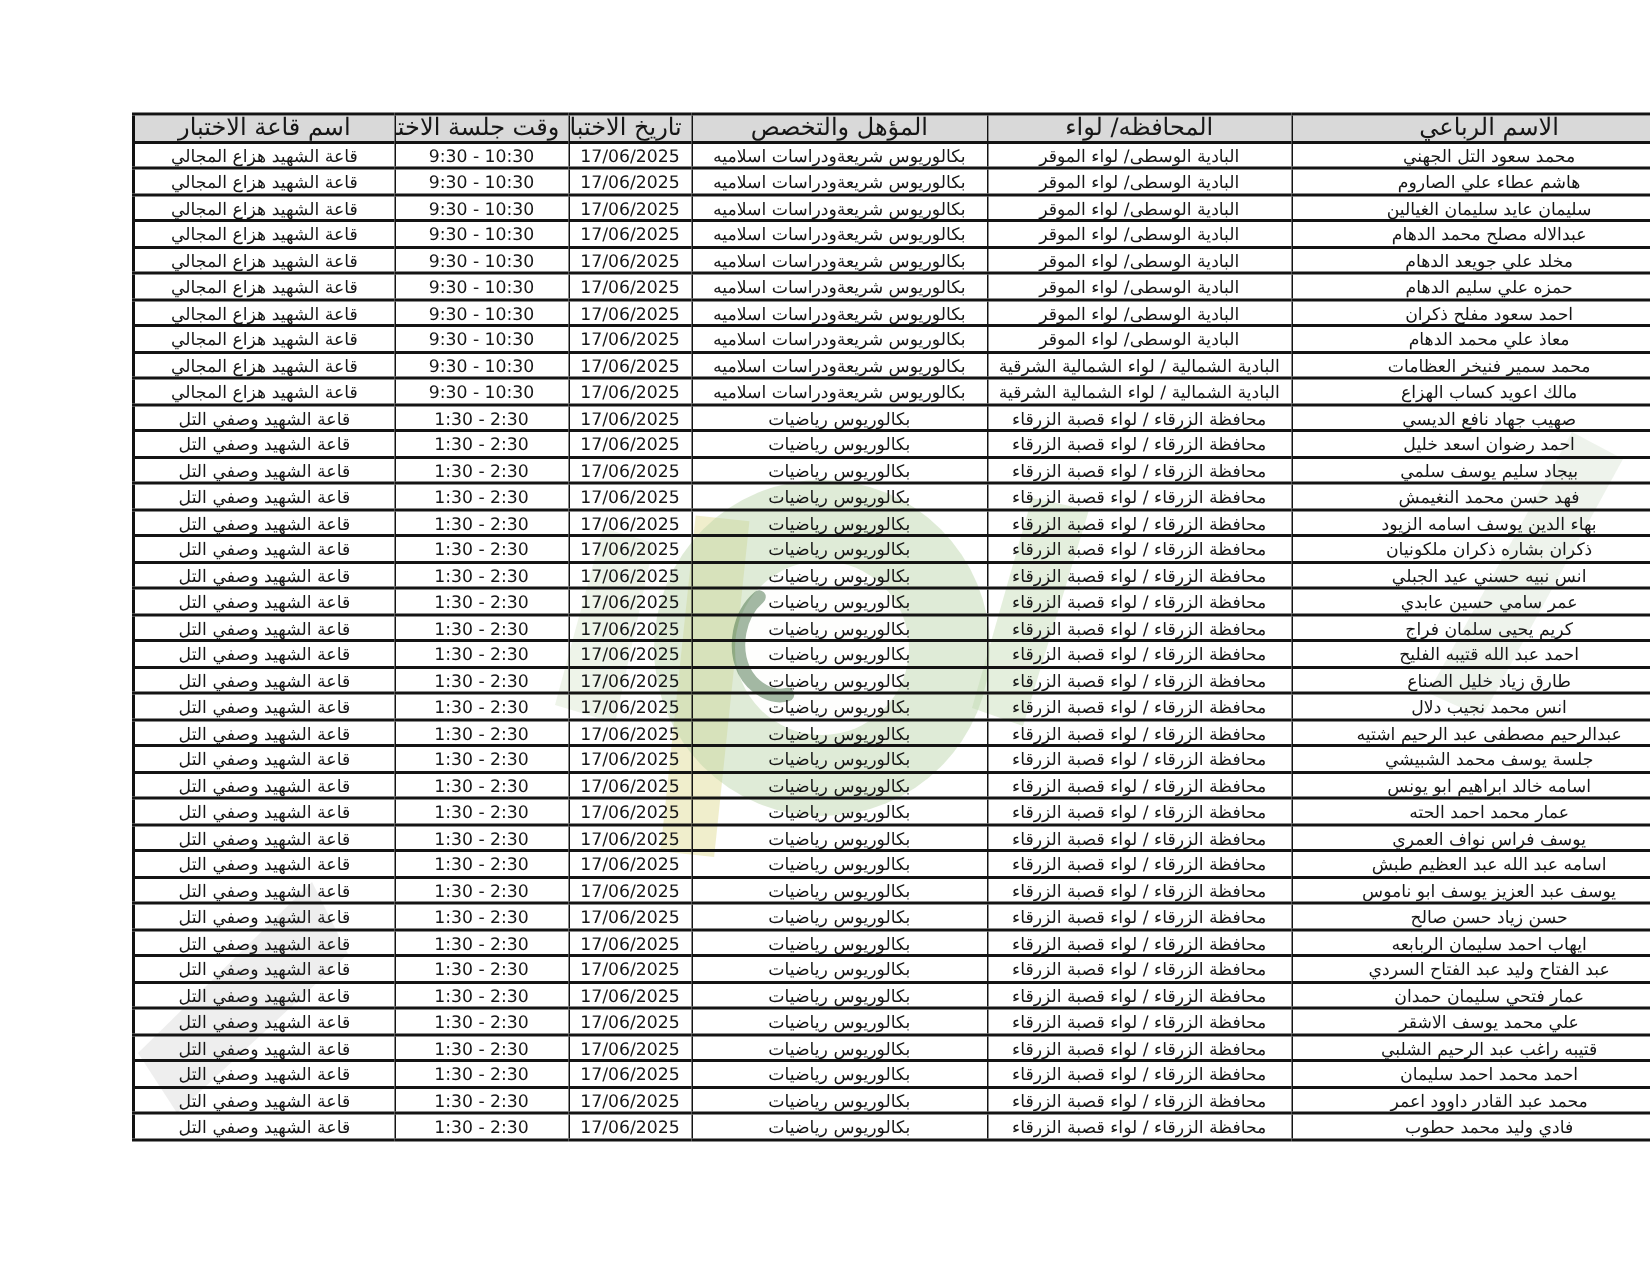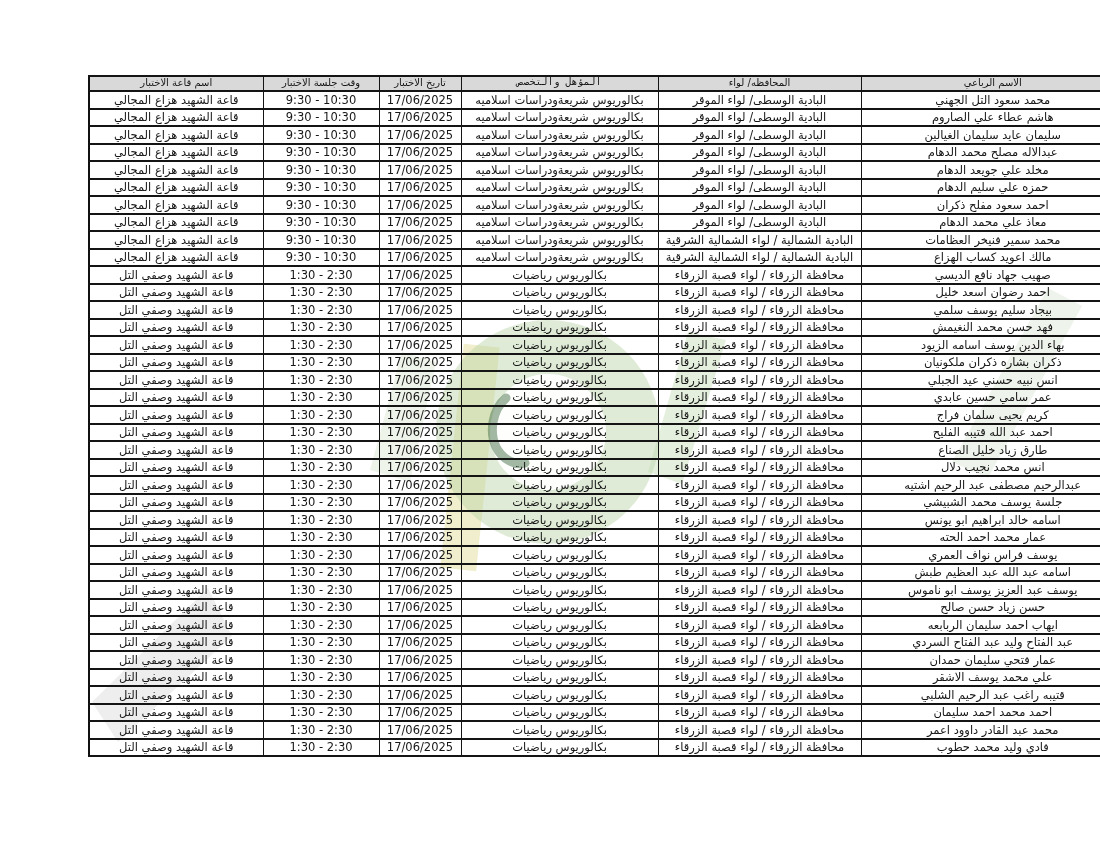--- a/index.html
+++ b/index.html
@@ -45,30 +45,30 @@
     line-height: 1.05;
     text-align: center;
     white-space: nowrap;
     overflow: hidden;
     font-weight: normal;
     background: transparent;
   }
   table.exam thead th {
     background: #d9d9d9;
     height: 15px;
-    font-size: 10px;
+    font-size: 16px;
   }
   table.exam { border: 2px solid #111; }
   .col-name          { width: 264px; }
   .col-governorate   { width: 203px; }
   .col-qualification { width: 197px; text-align: right; }
   .col-date          { width: 82px;  }
   .col-time          { width: 116px; }
   .col-hall          { width: 174px; }
-  thead .col-qualification { text-align: center; font-family: Liberation Mono, monospace; }
+  thead .col-qualification { text-align: center; }
   td.col-date, td.col-time { direction: ltr; }
 </style>
 </head>
 <body>
 
 <div class="page">
 
   <svg class="watermark" viewBox="0 0 1100 845" xmlns="http://www.w3.org/2000/svg" aria-hidden="true">
     <polygon points="92,702 208,588 232,636 118,742" fill="#d9d9d9" opacity="0.45"></polygon>
     <polygon points="952,462 1048,288 1082,306 988,478" fill="#cfdcc9" opacity="0.35"></polygon>

